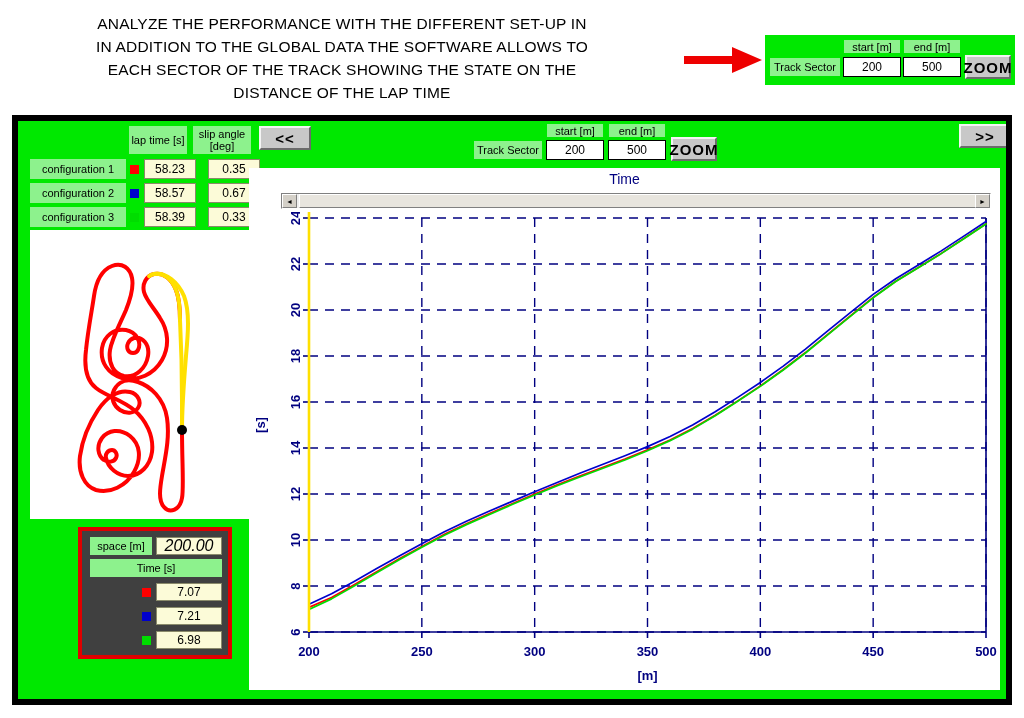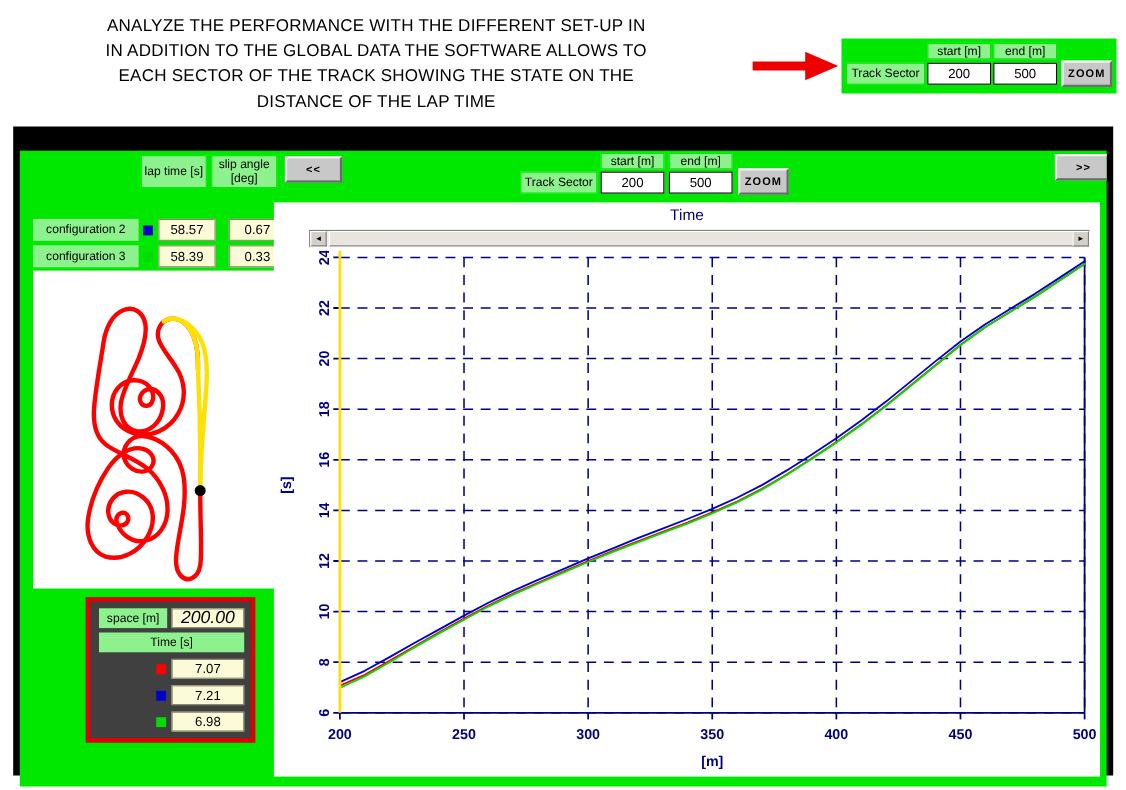--- a/index.html
+++ b/index.html
@@ -38,38 +38,38 @@
     background:#fff; border:1px solid #000; color:#000;
     text-align:center; font-size:12px;
     display:flex; align-items:center; justify-content:center;
   }
   .btn3d {
     background:#c8c8c8;
     border-top:2px solid #f4f4f4; border-left:2px solid #f4f4f4;
     border-right:2px solid #6b6b6b; border-bottom:2px solid #6b6b6b;
     color:#000; font-weight:bold; letter-spacing:1px;
     display:flex; align-items:center; justify-content:center;
-    font-size: 10px;
+    font-size: 15px;
   }
 
   #callout .hdr-start { position:absolute; left:78px; top:4px;  width:58px; height:15px; }
   #callout .hdr-end   { position:absolute; left:138px;top:4px;  width:58px; height:15px; }
   #callout .ts-label  { position:absolute; left:4px;  top:22px; width:72px; height:20px; }
   #callout .v-start   { position:absolute; left:78px; top:22px; width:58px; height:20px; }
   #callout .v-end     { position:absolute; left:138px;top:22px; width:58px; height:20px; }
   #callout .zoom-btn  { position:absolute; left:200px;top:20px; width:46px; height:24px; }
 
   
   #app-frame {
     position:absolute; left:12px; top:115px; width:1000px; height:590px;
     background:#000; padding:6px;
   }
   #app {
     position:relative; width:100%; height:100%;
-    background:#00e800; overflow:hidden;margin-top:16px;
+    background:#00e800; overflow:hidden;
   }
 
   
   #hdr-laptime  { position:absolute; left:110px; top:4px; width:60px; height:30px; }
   #hdr-slip     { position:absolute; left:174px; top:4px; width:60px; height:30px;
                   line-height:12px; flex-direction:column; }
   #btn-prev     { position:absolute; left:241px; top:5px; width:52px; height:24px; }
   #btn-next     { position:absolute; left:941px; top:3px; width:52px; height:24px; }
 
   .cfg-row { position:absolute; left:12px; width:222px; height:20px; }
@@ -189,20 +189,26 @@
 
       <div class="lbl-green" id="hdr-laptime">lap time [s]</div>
       <div class="lbl-green" id="hdr-slip">
         <span>slip angle</span>
         <span>[deg]</span>
       </div>
 
       <div class="btn3d" id="btn-prev">&lt;&lt;</div>
       <div class="btn3d" id="btn-next">&gt;&gt;</div>
 
+      <div class="cfg-row" style="top:38px">
+        <div class="cfg-name">configuration 1</div>
+        <div class="cfg-swatch" style="background:#ff0000"></div>
+        <div class="cfg-lap">58.23</div>
+        <div class="cfg-slip">0.35</div>
+      </div>
       <div class="cfg-row" style="top:62px">
         <div class="cfg-name">configuration 2</div>
         <div class="cfg-swatch" style="background:#0000cc"></div>
         <div class="cfg-lap">58.57</div>
         <div class="cfg-slip">0.67</div>
       </div>
       <div class="cfg-row" style="top:86px">
         <div class="cfg-name">configuration 3</div>
         <div class="cfg-swatch" style="background:#00dd00"></div>
         <div class="cfg-lap">58.39</div>

